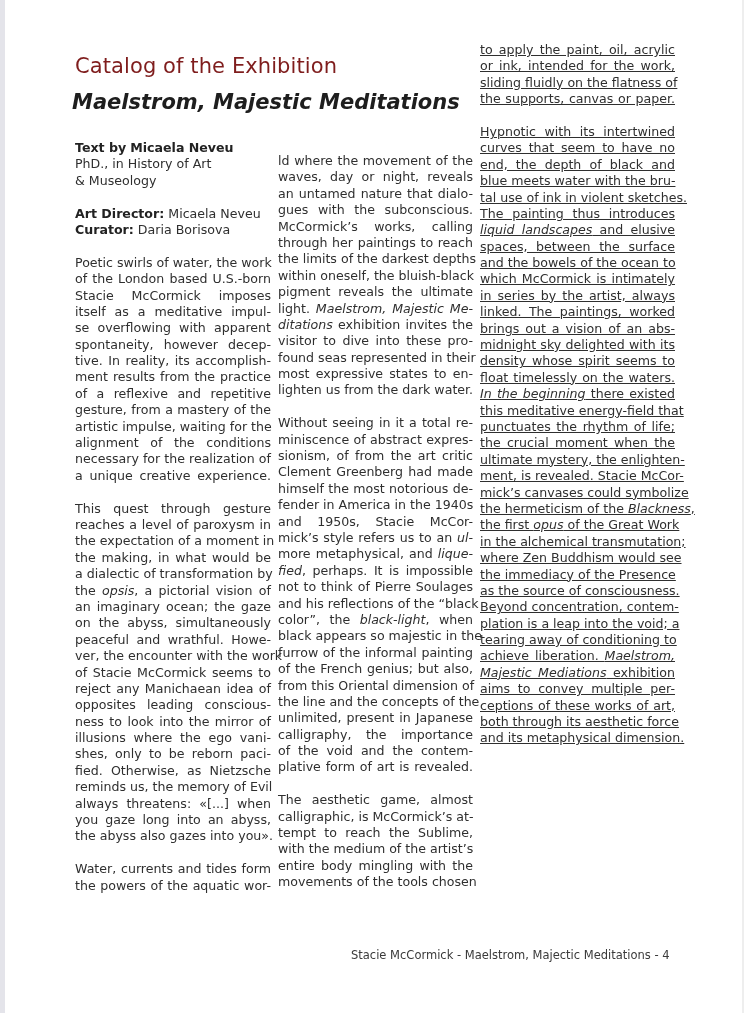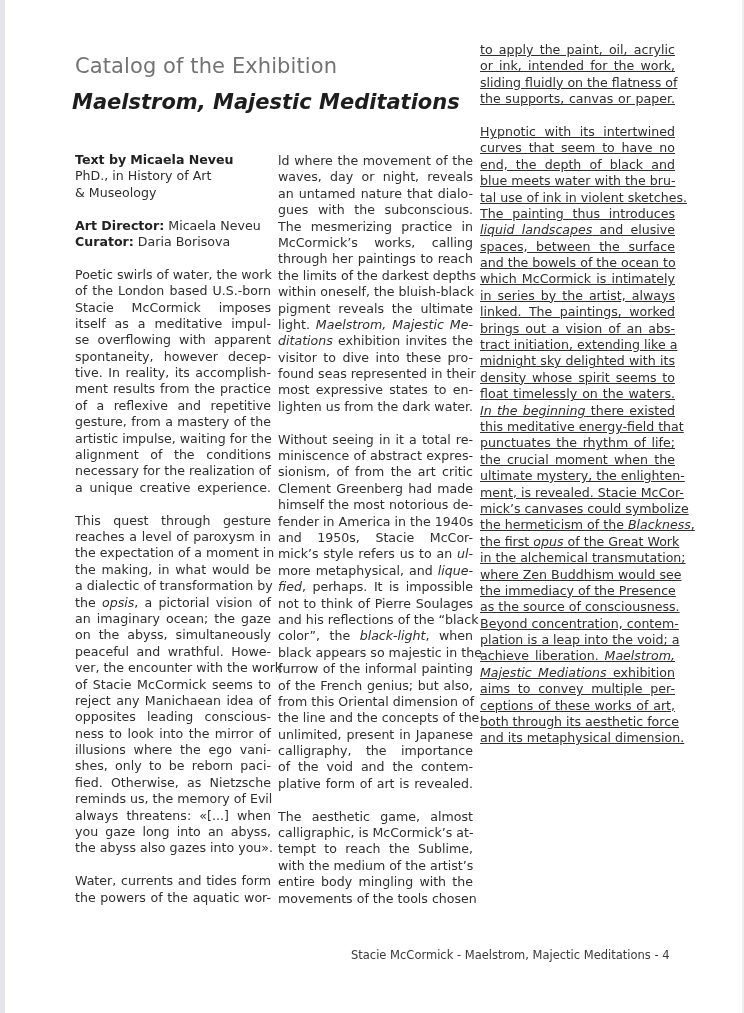--- a/index.html
+++ b/index.html
@@ -2,21 +2,21 @@
 <html><head>
   <meta charset="utf-8">
   <style>
     html, body { margin: 0; padding: 0; }
     body {
       width: 744px; height: 1013px; background: #ffffff; position: relative; overflow: hidden;
       font-family: "DejaVu Sans", "Liberation Sans", sans-serif; color: #2b2b2b;
     }
     .edge-left { position: absolute; left: 0; top: 0; width: 5px; height: 1013px; background: #e4e4ea; }
     .edge-right { position: absolute; right: 0; top: 0; width: 2px; height: 1013px; background: #eeeeee; }
-    .title1 { position: absolute; left: 75px; top: 40px; font-size: 21px; font-weight: normal; color: #737373; letter-spacing: 0.1px; white-space: nowrap; }
+    .title1 { position: absolute; left: 75px; top: 40px; font-size: 21px; font-weight: normal; color: #7f1d1d; letter-spacing: 0.1px; white-space: nowrap; }
     .title2 { position: absolute; left: 72px; top: 73px; font-size: 21px; font-style: italic; color: #1e1e1e; white-space: nowrap; }
     .col { position: absolute; font-size: 12.6px; line-height: 16.4px; color: #2f2f2f; }
     .col1 { left: 75px; width: 196px; }
     .col2 { left: 278px; width: 195px; }
     .col3 { left: 480px; width: 195px; text-decoration: underline; }
     .line { display: block; text-align: justify; text-align-last: justify; white-space: nowrap; height: 16.4px; overflow: visible; }
     .line.jl { text-align-last: justify; }
     .gap { height: 16.4px; }
     .credit { display: block; white-space: nowrap; height: 16.4px; }
     .credit b { font-weight: bold; color: #222; }
@@ -25,21 +25,21 @@
   </style>
 </head>
 <body>
 
 <div class="edge-left"></div>
 <div class="edge-right"></div>
 
 <h1 class="title1">Catalog of the Exhibition</h1>
 <h2 class="title2">Maelstrom, Majestic Meditations</h2>
 
-<div class="col col1" style="top:152px;">
+<div class="col col1" style="top:140px;">
   <div>
     <span class="credit"><b>Text by</b> <b>Micaela Neveu</b></span>
     <span class="credit">PhD., in History of Art</span>
     <span class="credit">&amp; Museology</span>
     <div class="gap"></div>
     <span class="credit"><b>Art Director:</b> <span>Micaela Neveu</span></span>
     <span class="credit"><b>Curator:</b> <span>Daria Borisova</span></span>
     <div class="gap"></div>
   </div>
   <div class="paras">
@@ -91,21 +91,20 @@
     </div>
 </div>
 
 <div class="col col2" style="top:137px;margin-top:16px;">
   <div class="paras">
       <div>
         <span class="line">ld where the movement of the</span>
         <span class="line">waves, day or night, reveals</span>
         <span class="line">an untamed nature that dialo-</span>
         <span class="line">gues with the subconscious.</span>
-        <span class="line">The mesmerizing practice in</span>
         <span class="line">McCormick’s works, calling</span>
         <span class="line">through her paintings to reach</span>
         <span class="line">the limits of the darkest depths</span>
         <span class="line">within oneself, the bluish-black</span>
         <span class="line">pigment reveals the ultimate</span>
         <span class="line">light. <i>Maelstrom, Majestic Me-</i></span>
         <span class="line"><i>ditations</i> exhibition invites the</span>
         <span class="line">visitor to dive into these pro-</span>
         <span class="line">found seas represented in their</span>
         <span class="line">most expressive states to en-</span>
@@ -164,39 +163,39 @@
         <span class="line">blue meets water with the bru-</span>
         <span class="line">tal use of ink in violent sketches.</span>
         <span class="line">The painting thus introduces</span>
         <span class="line"><i>liquid landscapes</i> and elusive</span>
         <span class="line">spaces, between the surface</span>
         <span class="line">and the bowels of the ocean to</span>
         <span class="line">which McCormick is intimately</span>
         <span class="line">in series by the artist, always</span>
         <span class="line">linked. The paintings, worked</span>
         <span class="line">brings out a vision of an abs-</span>
-        <span class="line">tract initiation, extending like a</span>
         <span class="line">midnight sky delighted with its</span>
         <span class="line">density whose spirit seems to</span>
         <span class="line">float timelessly on the waters.</span>
         <span class="line"><i>In the beginning</i> there existed</span>
         <span class="line">this meditative energy-field that</span>
         <span class="line">punctuates the rhythm of life;</span>
         <span class="line">the crucial moment when the</span>
         <span class="line">ultimate mystery, the enlighten-</span>
         <span class="line">ment, is revealed. Stacie McCor-</span>
         <span class="line">mick’s canvases could symbolize</span>
         <span class="line">the hermeticism of the <i>Blackness</i>,</span>
         <span class="line">the first <i>opus</i> of the Great Work</span>
         <span class="line">in the alchemical transmutation;</span>
         <span class="line">where Zen Buddhism would see</span>
         <span class="line">the immediacy of the Presence</span>
         <span class="line">as the source of consciousness.</span>
         <span class="line">Beyond concentration, contem-</span>
         <span class="line">plation is a leap into the void; a</span>
+        <span class="line">tearing away of conditioning to</span>
         <span class="line">achieve liberation. <i>Maelstrom,</i></span>
         <span class="line"><i>Majestic Mediations</i> exhibition</span>
         <span class="line">aims to convey multiple per-</span>
         <span class="line">ceptions of these works of art,</span>
         <span class="line">both through its aesthetic force</span>
         <span class="line jl">and its metaphysical dimension.</span>
       </div>
     </div>
 </div>
 

